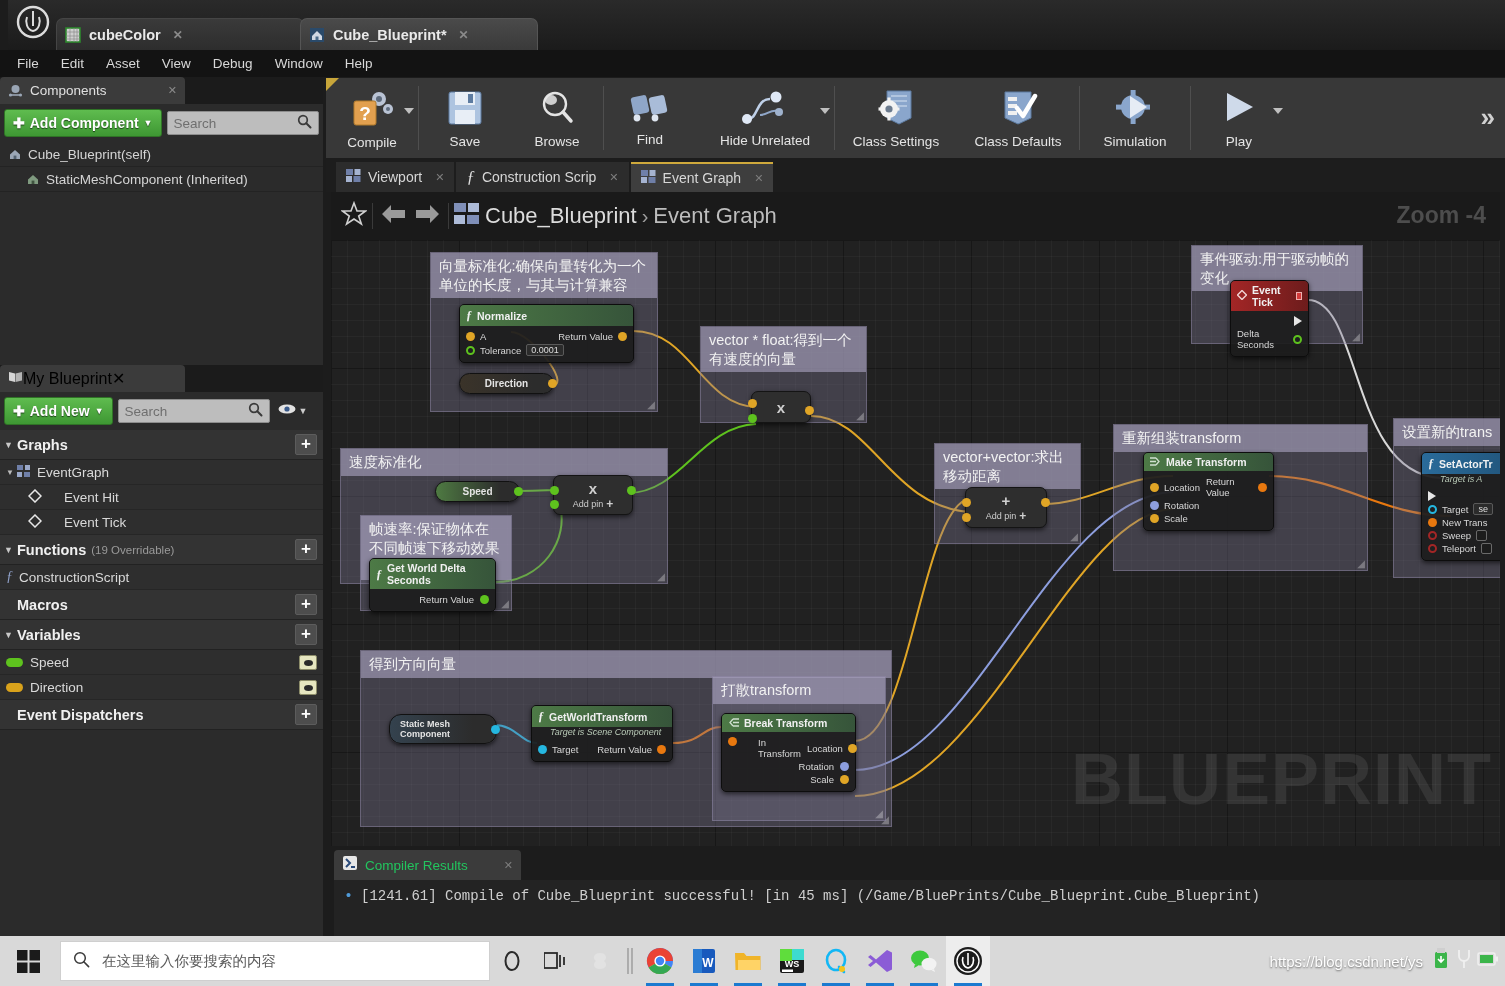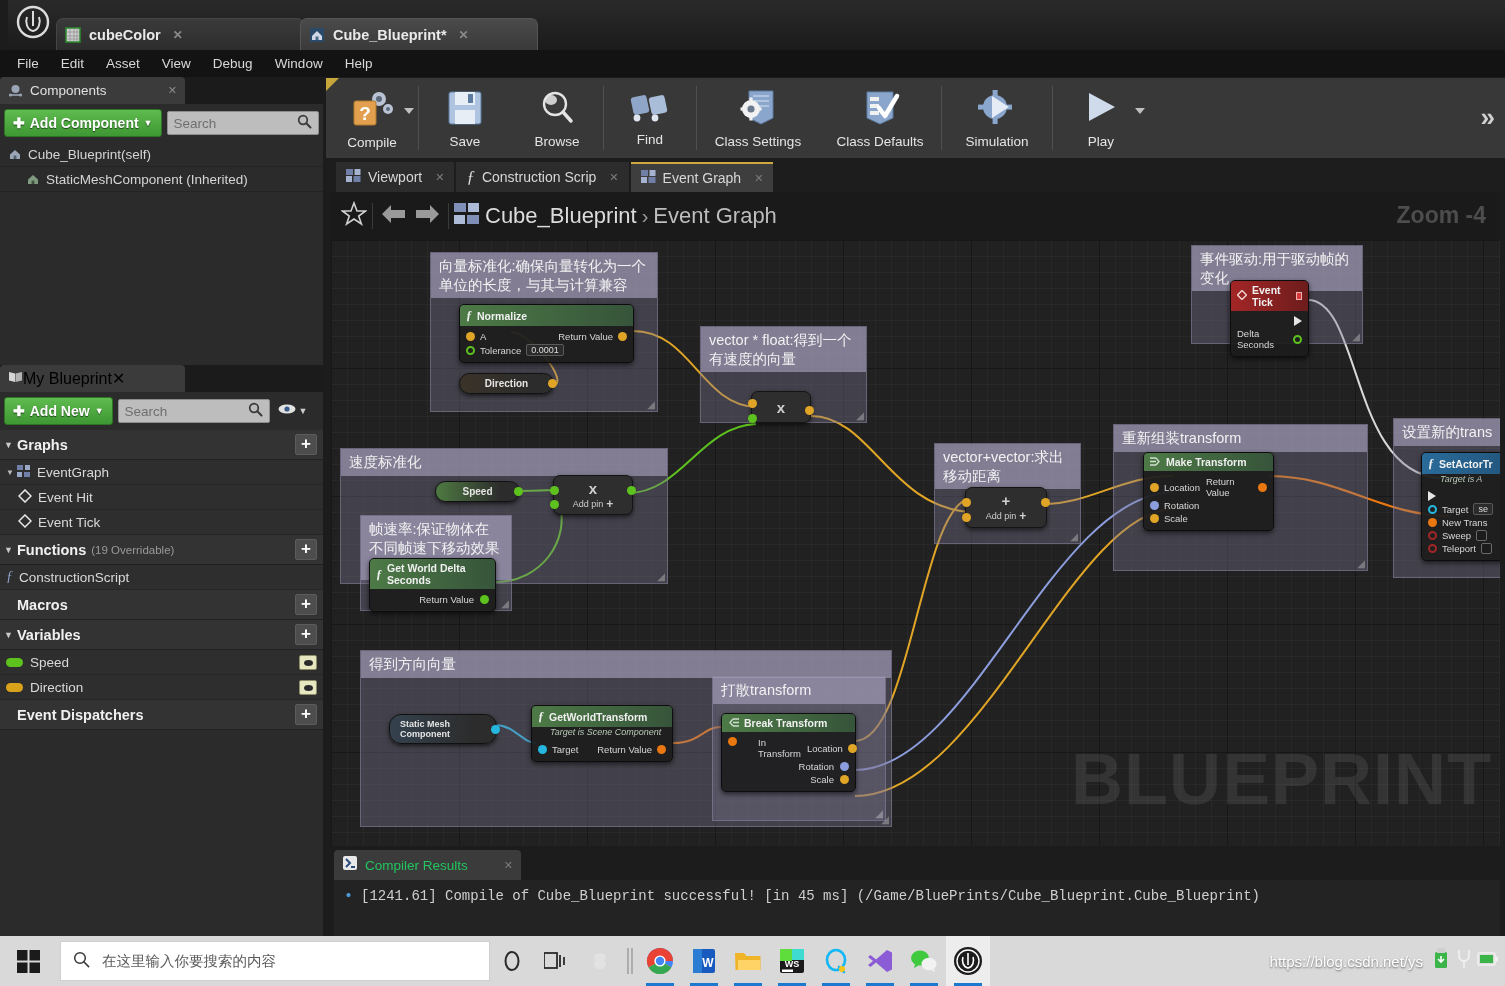--- a/index.html
+++ b/index.html
@@ -92,21 +92,21 @@
   .sect-header .arrow { color: #c8c8c8; font-size: 9px; margin-right: 3px; width: 10px; }
   .sect-header .stitle { color: #f0f0f0; font-size: 14.5px; font-weight: bold; }
   .sect-header .ssub { color: #9a9a9a; font-size: 11.5px; margin-left: 5px; font-weight: normal;}
   .sect-header .plus {
     margin-left: auto; margin-right: 6px; width: 22px; height: 21px;
     background: #4d4d4d; border: 1px solid #5c5c5c; border-radius: 2px;
     color: #fff; font-size: 17px; line-height: 18px; text-align: center; font-weight: bold;
   }
   .sect-item { display:flex; align-items:center; height: 25px; padding-left: 6px;
     color: #d9d9d9; font-size: 13.5px; background: #2e2e2e; border-bottom: 1px solid #262626;}
-  .sect-item.ind1 { padding-left: 18px; }
+  .sect-item.ind1 { padding-left: 28px; gap: 16px; }
   .varpill { width: 17px; height: 9px; border-radius: 5px; margin-right: 7px; display:inline-block;}
   .eyebadge { margin-left:auto; margin-right: 6px; width: 18px; height: 15px;
     background: #e6e6c0; border: 1px solid #8d8d6a; border-radius: 2px; position: relative;}
   .eyebadge::after { content:''; position:absolute; left:4px; top:4px; width:9px;height:6px;
     border-radius:50%; background:#2a2a2a;}
 
   
   .maintoolbar {
     position: absolute; left: 326px; top: 78px; width: 1179px; height: 80px;
     background: #383838; display: flex; align-items: stretch;
@@ -482,20 +482,33 @@
         <svg width="44" height="36" viewBox="0 0 44 36">
           <rect x="4" y="6" width="16" height="18" rx="3" fill="#8fa6c8" transform="rotate(-12 12 15)"></rect>
           <rect x="22" y="6" width="16" height="18" rx="3" fill="#a9bcd8" transform="rotate(-12 30 15)"></rect>
           <circle cx="9" cy="28" r="3.4" fill="#dfe6f0"></circle>
             <circle cx="27" cy="28" r="3.4" fill="#dfe6f0"></circle>
         </svg>
       </span>
       <span class="lbl">Find</span>
     </div>
 
+    <div class="tbtn" style="width:138px;">
+      <span>
+        <svg width="50" height="38" viewBox="0 0 50 38">
+          <path d="M8 30 C18 30 16 10 30 10" fill="none" stroke="#bfd0e8" stroke-width="2.6"></path>
+          <path d="M20 26 C28 26 30 20 38 22" fill="none" stroke="#8fa6c8" stroke-width="2"></path>
+          <circle cx="7" cy="30" r="5" fill="#dfe8f5"></circle>
+            <circle cx="36" cy="8" r="5.5" fill="#dfe8f5"></circle>
+          <circle cx="39" cy="23" r="4" fill="#9fb2cd"></circle>
+        </svg>
+      </span>
+      <span class="lbl">Hide Unrelated</span>
+      <span class="caret"></span>
+    </div>
     <div class="tbsep"></div>
 
     <div class="tbtn" style="width:122px;">
       <span>
         <svg width="42" height="40" viewBox="0 0 42 40">
           <path d="M12 3 L36 3 L36 30 L24 36 L12 30 Z" fill="#8aa6cc" stroke="#5d7ba0"></path>
           <path d="M16 8h16M16 13h16M16 18h16" stroke="#d8e4f2" stroke-width="1"></path>
           <circle cx="14" cy="21" r="9" fill="#f2f2f2"></circle>
             <circle cx="14" cy="21" r="3.6" fill="#6b7a8d"></circle>
           <g fill="#f2f2f2">

